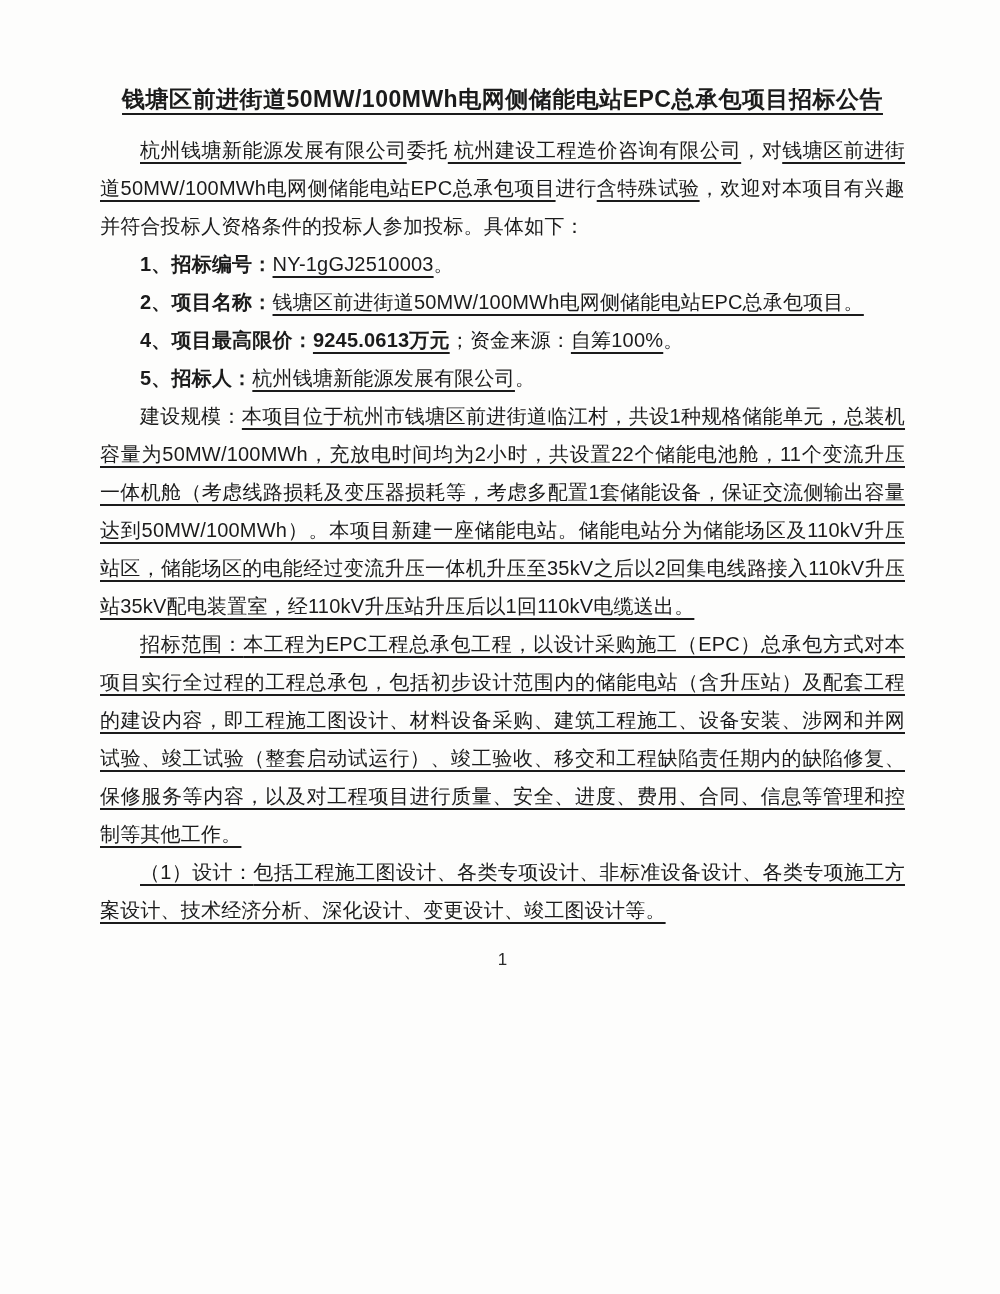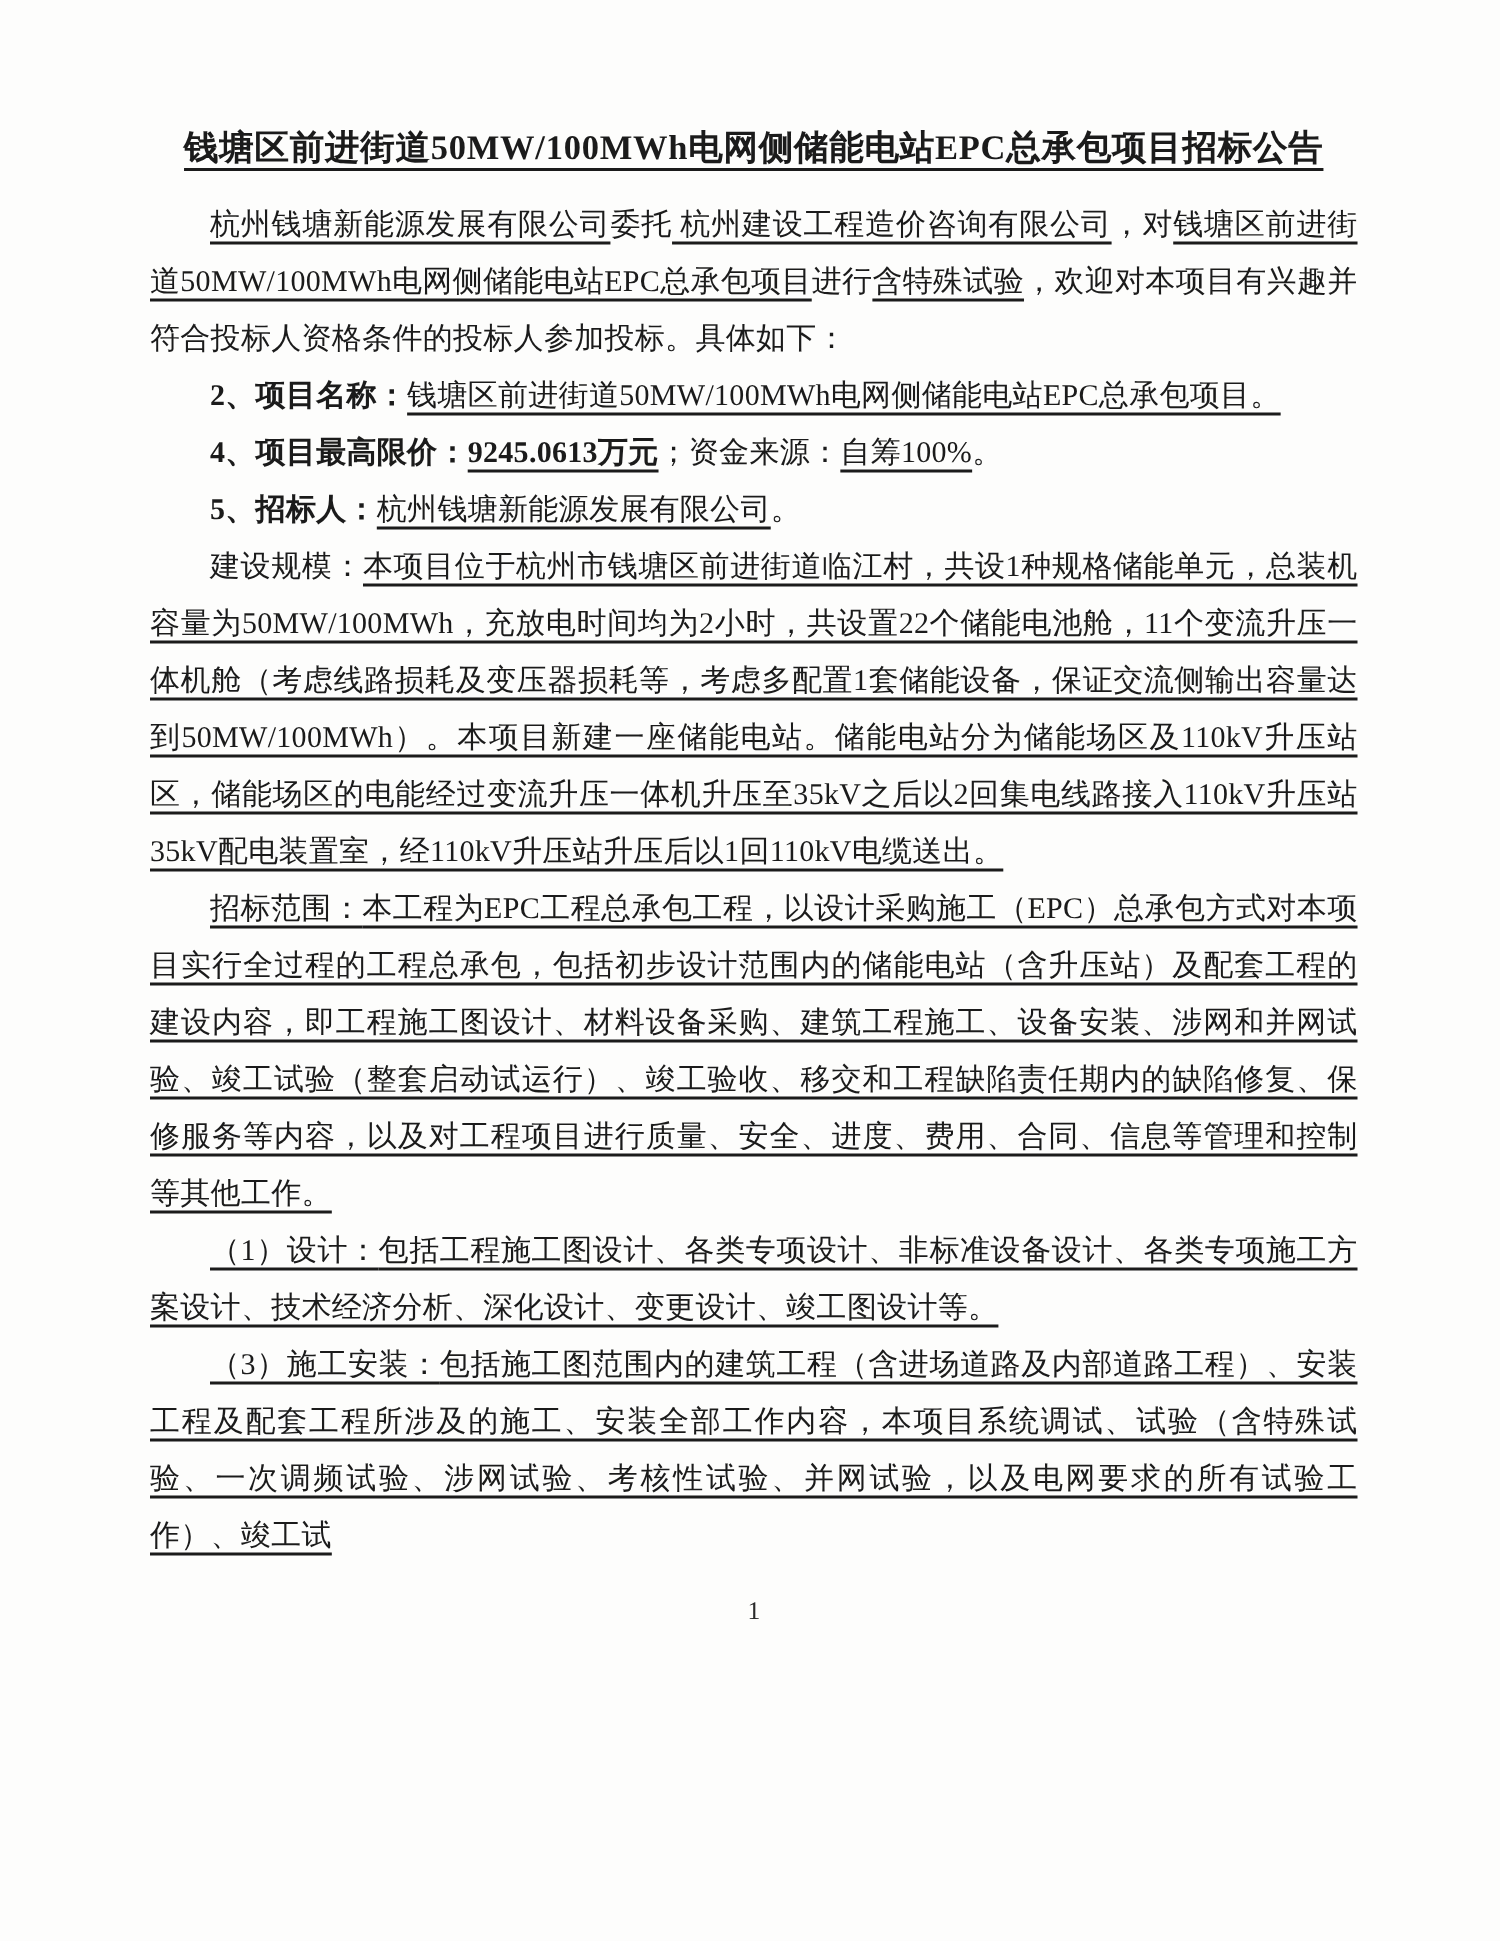--- a/index.html
+++ b/index.html
@@ -8,21 +8,21 @@
     background: #f4f4f2;
   }
   .page {
     position: relative;
     width: 1000px;
     height: 1294px;
     margin: 0 auto;
     background: #fdfdfc;
     box-sizing: border-box;
     padding: 82px 95px 0 100px;
-    font-family: Liberation Serif, serif;
+    font-family: Liberation Sans, sans-serif;
     color: #1b1b1b;
     overflow: hidden;
   }
   .title {
     margin: 0 0 15px 0;
     font-size: 23px;
     font-weight: bold;
     line-height: 34px;
     text-align: center;
     letter-spacing: 0.5px;
@@ -59,36 +59,36 @@
 <body>
 
 <div class="page">
 
   <h1 class="title">钱塘区前进街道50MW/100MWh电网侧储能电站EPC总承包项目招标公告</h1>
 
   <div class="flow">
 
     <p><span class="u">杭州钱塘新能源发展有限公司</span><span>委托</span><span class="u"> 杭州建设工程造价咨询有限公司</span><span>，对</span><span class="u">钱塘区前进街道50MW/100MWh电网侧储能电站EPC总承包项目</span><span>进行</span><span class="u">含特殊试验</span><span>，欢迎对本项目有兴趣并符合投标人资格条件的投标人参加投标。具体如下：</span></p>
 
+    <p><span class="b">1、招标编号：</span><span class="u">NY-1gGJ2510003</span><span>。</span></p>
 
     <p><span class="b">2、项目名称：</span><span class="u">钱塘区前进街道50MW/100MWh电网侧储能电站EPC总承包项目。</span></p>
 
 
     <p><span class="b">4、项目最高限价：</span><span class="b u">9245.0613万元</span><span>；资金来源：</span><span class="u">自筹100%</span><span>。</span></p>
 
     <p><span class="b">5、招标人：</span><span class="u">杭州钱塘新能源发展有限公司</span><span>。</span></p>
 
 
 
     <p><span>建设规模：</span><span class="u">本项目位于杭州市钱塘区前进街道临江村，共设1种规格储能单元，总装机容量为50MW/100MWh，充放电时间均为2小时，共设置22个储能电池舱，11个变流升压一体机舱（考虑线路损耗及变压器损耗等，考虑多配置1套储能设备，保证交流侧输出容量达到50MW/100MWh）。本项目新建一座储能电站。储能电站分为储能场区及110kV升压站区，储能场区的电能经过变流升压一体机升压至35kV之后以2回集电线路接入110kV升压站35kV配电装置室，经110kV升压站升压后以1回110kV电缆送出。</span></p>
 
     <p><span class="u">招标范围：</span><span class="u">本工程为EPC工程总承包工程，以设计采购施工（EPC）总承包方式对本项目实行全过程的工程总承包，包括初步设计范围内的储能电站（含升压站）及配套工程的建设内容，即工程施工图设计、材料设备采购、建筑工程施工、设备安装、涉网和并网试验、竣工试验（整套启动试运行）、竣工验收、移交和工程缺陷责任期内的缺陷修复、保修服务等内容，以及对工程项目进行质量、安全、进度、费用、合同、信息等管理和控制等其他工作。</span></p>
 
     <p><span class="u">（1）设计：</span><span class="u">包括工程施工图设计、各类专项设计、非标准设备设计、各类专项施工方案设计、技术经济分析、深化设计、变更设计、竣工图设计等。</span></p>
 
 
-    <p><span class="u">（3）施工安装：</span><span class="u">包括施工图范围内的建筑工程（含进场道路及内部道路工程）、安装工程及配套工程所涉及的施工、安装全部工作内容，本项目系统调试、试验（含特殊试验、一次调频试验、涉网试验、考核性试验、并网试验，以及电网要求的所有试验工作）、竣工试</span></p>
 
   </div>
 
   <div class="page-number">1</div>
 
 </div>
 
 </body></html>

